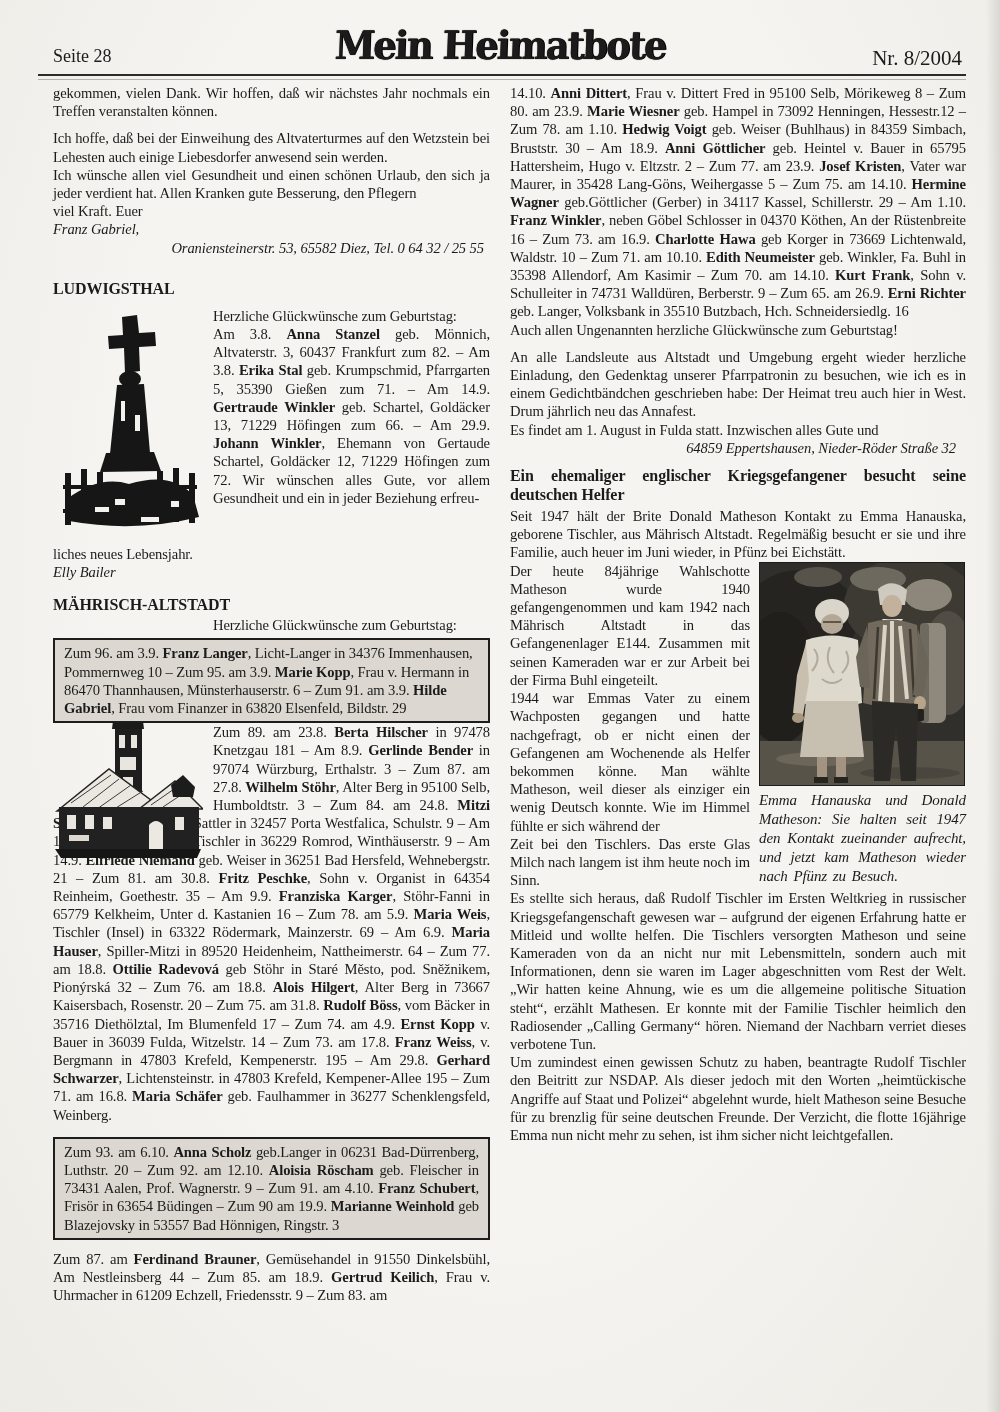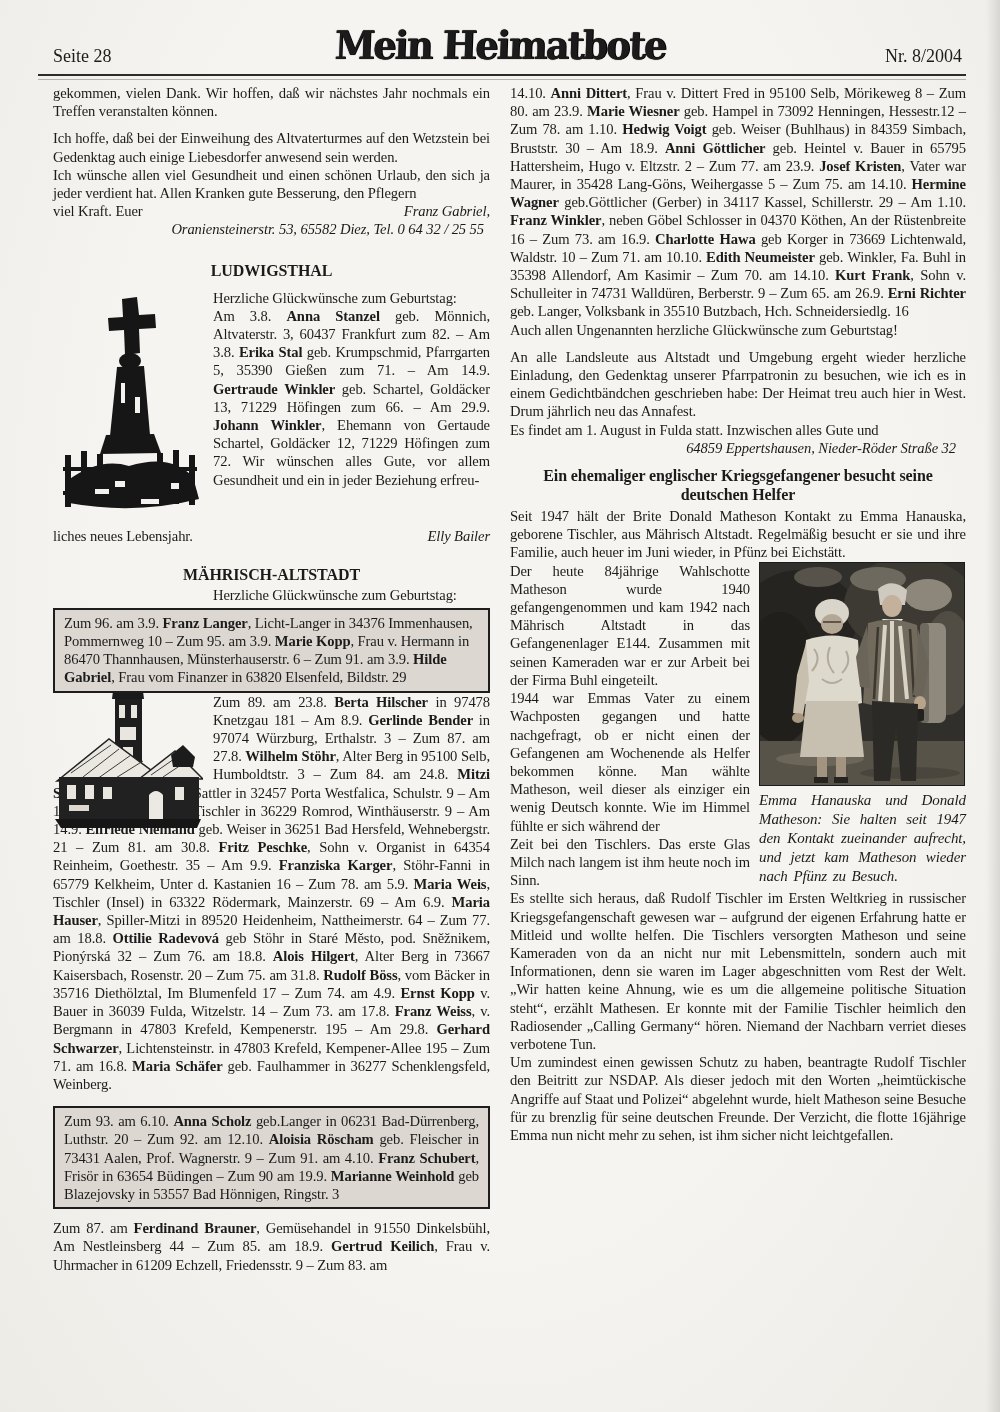--- a/index.html
+++ b/index.html
@@ -3,41 +3,41 @@
 <meta charset="utf-8">
 <style>
   html,body{margin:0;padding:0;background:#888;}
   .page{position:relative;width:1000px;height:1412px;margin:0 auto;
     background:radial-gradient(ellipse at 50% 40%, #f6f4f0 55%, #edebe6 100%);
     font-family:"Liberation Serif","DejaVu Serif",serif;color:#1b1b1b;overflow:hidden;}
   .edge-shade{position:absolute;right:0;top:0;width:14px;height:100%;
     background:linear-gradient(to right,rgba(0,0,0,0),rgba(0,0,0,0.10));}
   
   .hdr-left{position:absolute;left:53px;top:46px;font-size:18px;}
-  .hdr-right{position:absolute;right:38px;top:46px;font-size:18px;}
+  .hdr-right{position:absolute;right:38px;top:46px;font-size:21px;}
   .masthead{position:absolute;left:50%;top:22px;transform:translateX(-50%) scaleX(.94) skewX(-2deg);
     font-family:"DejaVu Serif",serif;font-weight:bold;font-size:39px;letter-spacing:-2px;
     text-shadow:0 0 1px #000, 1px 0 0 #000;white-space:nowrap;}
   .rule{position:absolute;left:38px;top:74px;width:928px;height:3px;
     border-top:2px solid #2b2b2b;border-bottom:1px solid #b7b3ac;}
   
   .col{position:absolute;top:84px;text-align:justify;font-size:14.6px;line-height:18.2px;
     letter-spacing:-0.1px;}
   .col-left{left:53px;width:437px;}
   .col-right{left:510px;width:456px;}
   p{margin:0;}
   .mt9{margin-top:9px;}
   .mt10{margin-top:10px;}
   b{font-weight:bold;}
   i{font-style:italic;}
-  .sigrow{display:flex;justify-content:space-between;}
+  .sigrow{display:flex;flex-direction:column;}
   .sigrow i{font-style:italic;}
   .addr{text-align:right;font-style:italic;padding-right:6px;}
   .addr-r{text-align:right;font-style:italic;padding-right:10px;}
-  h3{margin:0;text-align:center;font-size:16px;line-height:19px;font-weight:bold;}
+  h3{margin:0;font-size:16px;line-height:19px;font-weight:bold;}
   .lud-head{margin-top:22px;}
   .lud-block{position:relative;margin-top:9px;min-height:262px;}
   .spacer-l{float:left;width:152px;height:238px;margin-right:8px;}
   .s-ch{height:86px;}
   .intro{text-align:left;}
   .clear{clear:left;}
   .ma-wrap{position:relative;margin-top:14px;}
   .ma-wrap h3{margin-top:0;}
   .ma-intro{margin-left:160px;margin-top:2px;text-align:left;}
   .graybox{background:#dcd8d1;border:2px solid #1d1d1d;padding:4px 9px;}
@@ -58,21 +58,21 @@
 
 <div class="page">
 
   <span class="hdr-left">Seite 28</span>
   <div class="masthead">Mein Heimatbote</div>
   <span class="hdr-right">Nr. 8/2004</span>
   <div class="rule"></div>
 
   <div class="col col-left">
     <p>gekommen, vielen Dank. Wir hoffen, daß wir nächstes Jahr nochmals ein Treffen veranstalten können.</p>
-    <p class="mt9">Ich hoffe, daß bei der Einweihung des Altvaterturmes auf den Wetzstein bei Gedenktag auch einige Liebesdorfer anwesend sein werden.</p>
+    <p class="mt9">Ich hoffe, daß bei der Einweihung des Altvaterturmes auf den Wetzstein bei Lehesten auch einige Liebesdorfer anwesend sein werden.</p>
     <p>Ich wünsche allen viel Gesundheit und einen schönen Urlaub, den sich ja jeder verdient hat. Allen Kranken gute Besserung, den Pflegern</p>
     <div class="sigrow">
       <span>viel Kraft. Euer</span>
       <i>Franz Gabriel,</i>
     </div>
     <div class="addr">Oraniensteinerstr. 53, 65582 Diez, Tel. 0 64 32 / 25 55</div>
 
     <h3 class="lud-head">LUDWIGSTHAL</h3>
     <div class="lud-block">
       <svg class="mon-svg" width="150" height="234" viewBox="0 0 150 234">

